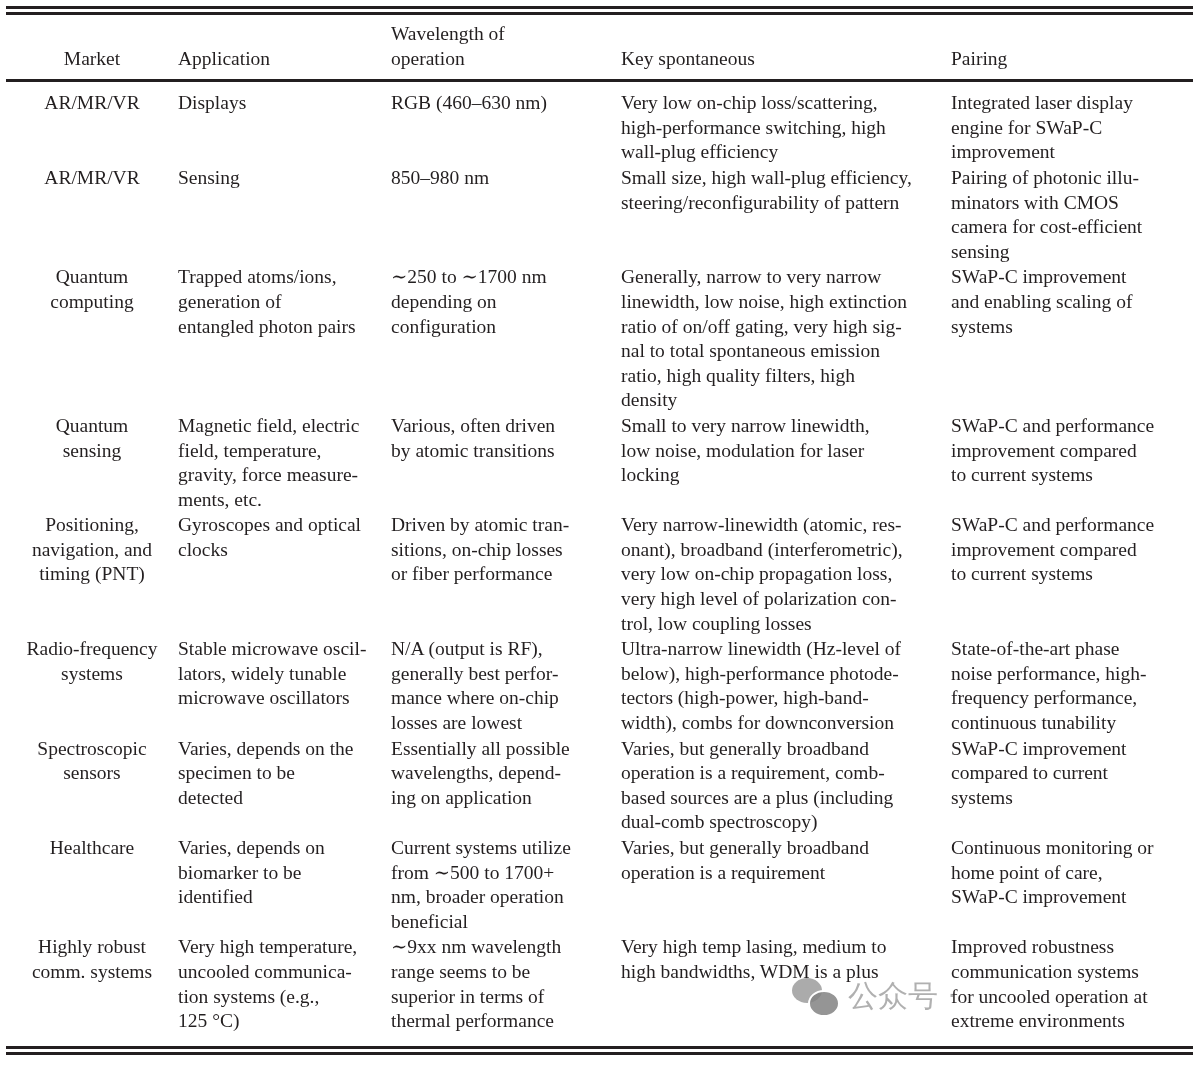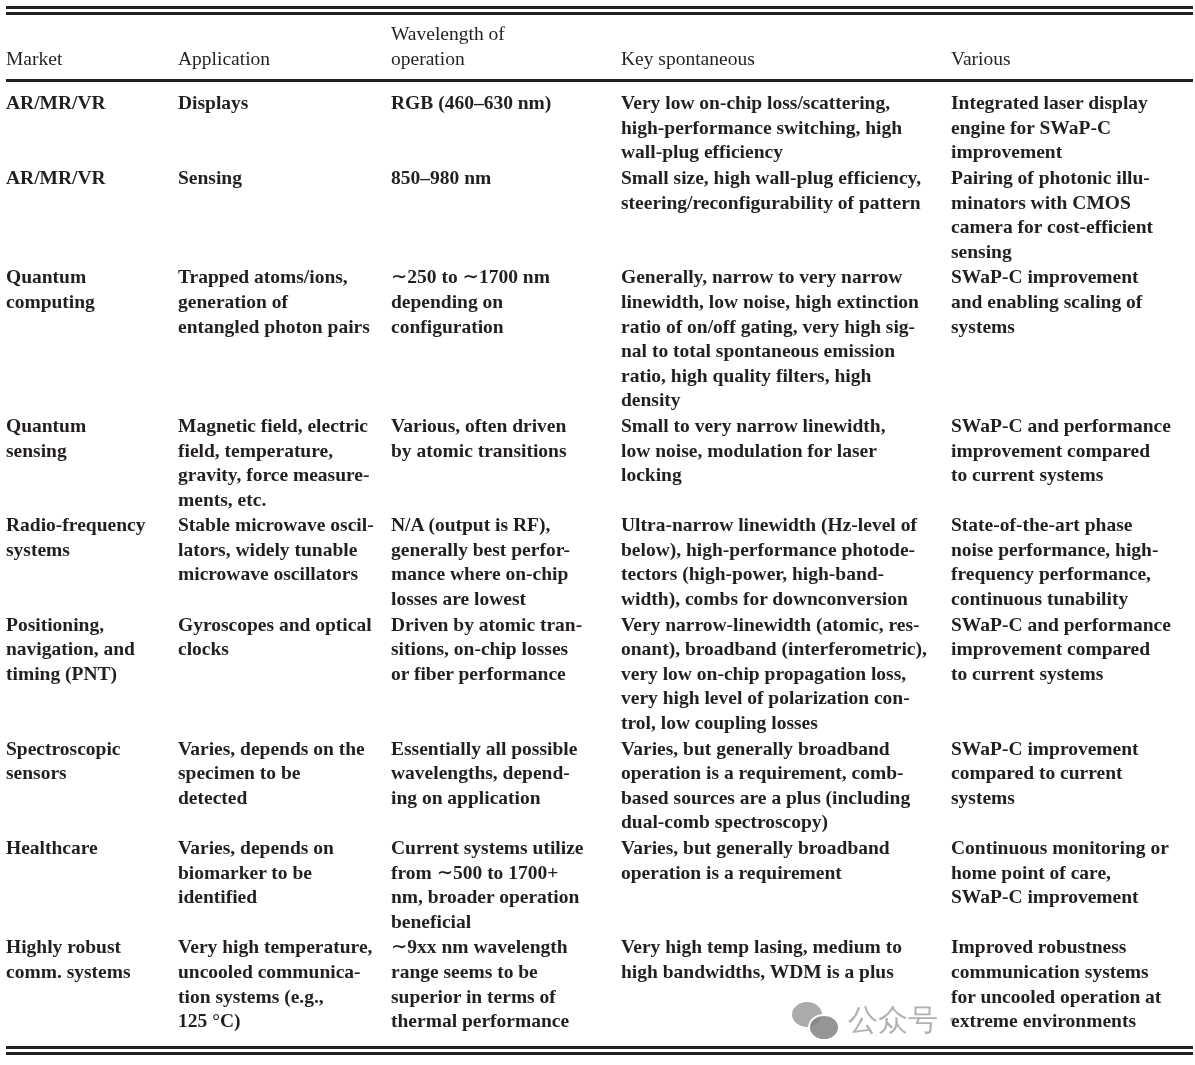--- a/index.html
+++ b/index.html
@@ -42,36 +42,36 @@
   col.c3 { width: 230px; }
   col.c4 { width: 330px; }
   col.c5 { width: 242px; }
 
   th {
     font-weight: normal;
     vertical-align: bottom;
     padding: 0 0 8px 0;
     height: 49px;
   }
-  th.left, td.left { text-align: left; }
+  th.left, td.left { text-align: center; }
   th.center, td.center { text-align: left; }
 
   td {
     vertical-align: top;
     padding: 0;
   }
   tbody tr:first-child td { padding-top: 12px; }
-  tbody tr td { padding-bottom: 1px; font-weight: bold; }
+  tbody tr td { padding-bottom: 1px; }
 
   .cell-text { display: block; white-space: pre-line; }
 
   .watermark {
     position: absolute;
     left: 792px;
-    top: 998px;
+    top: 974px;
     height: 44px;
     display: flex;
     align-items: center;
     color: rgba(150,150,150,0.75);
     font-family: "DejaVu Sans", sans-serif;
     font-size: 30px;
     pointer-events: none;
     white-space: nowrap;
   }
   .wm-icon {
@@ -119,21 +119,21 @@
           <span class="cell-text">Application</span>
         </th>
       <th class="center">
           <span class="cell-text">Wavelength of
 operation</span>
         </th>
       <th class="center">
           <span class="cell-text">Key spontaneous</span>
         </th>
       <th class="center">
-          <span class="cell-text">Various</span>
+          <span class="cell-text">Pairing</span>
         </th>
     </tr>
   </thead>
   <tbody>
     <tr>
       <td class="left">
           <span class="cell-text">AR/MR/VR</span>
         </td>
       <td class="center">
           <span class="cell-text">Displays</span>
@@ -223,49 +223,20 @@
 locking</span>
         </td>
       <td class="center">
           <span class="cell-text">SWaP-C and performance
 improvement compared
 to current systems</span>
         </td>
     </tr>
     <tr>
       <td class="left">
-          <span class="cell-text">Radio-frequency
-systems</span>
-        </td>
-      <td class="center">
-          <span class="cell-text">Stable microwave oscil-
-lators, widely tunable
-microwave oscillators</span>
-        </td>
-      <td class="center">
-          <span class="cell-text">N/A (output is RF),
-generally best perfor-
-mance where on-chip
-losses are lowest</span>
-        </td>
-      <td class="center">
-          <span class="cell-text">Ultra-narrow linewidth (Hz-level of
-below), high-performance photode-
-tectors (high-power, high-band-
-width), combs for downconversion</span>
-        </td>
-      <td class="center">
-          <span class="cell-text">State-of-the-art phase
-noise performance, high-
-frequency performance,
-continuous tunability</span>
-        </td>
-    </tr>
-    <tr>
-      <td class="left">
           <span class="cell-text">Positioning,
 navigation, and
 timing (PNT)</span>
         </td>
       <td class="center">
           <span class="cell-text">Gyroscopes and optical
 clocks</span>
         </td>
       <td class="center">
           <span class="cell-text">Driven by atomic tran-
@@ -276,20 +247,49 @@
           <span class="cell-text">Very narrow-linewidth (atomic, res-
 onant), broadband (interferometric),
 very low on-chip propagation loss,
 very high level of polarization con-
 trol, low coupling losses</span>
         </td>
       <td class="center">
           <span class="cell-text">SWaP-C and performance
 improvement compared
 to current systems</span>
+        </td>
+    </tr>
+    <tr>
+      <td class="left">
+          <span class="cell-text">Radio-frequency
+systems</span>
+        </td>
+      <td class="center">
+          <span class="cell-text">Stable microwave oscil-
+lators, widely tunable
+microwave oscillators</span>
+        </td>
+      <td class="center">
+          <span class="cell-text">N/A (output is RF),
+generally best perfor-
+mance where on-chip
+losses are lowest</span>
+        </td>
+      <td class="center">
+          <span class="cell-text">Ultra-narrow linewidth (Hz-level of
+below), high-performance photode-
+tectors (high-power, high-band-
+width), combs for downconversion</span>
+        </td>
+      <td class="center">
+          <span class="cell-text">State-of-the-art phase
+noise performance, high-
+frequency performance,
+continuous tunability</span>
         </td>
     </tr>
     <tr>
       <td class="left">
           <span class="cell-text">Spectroscopic
 sensors</span>
         </td>
       <td class="center">
           <span class="cell-text">Varies, depends on the
 specimen to be

